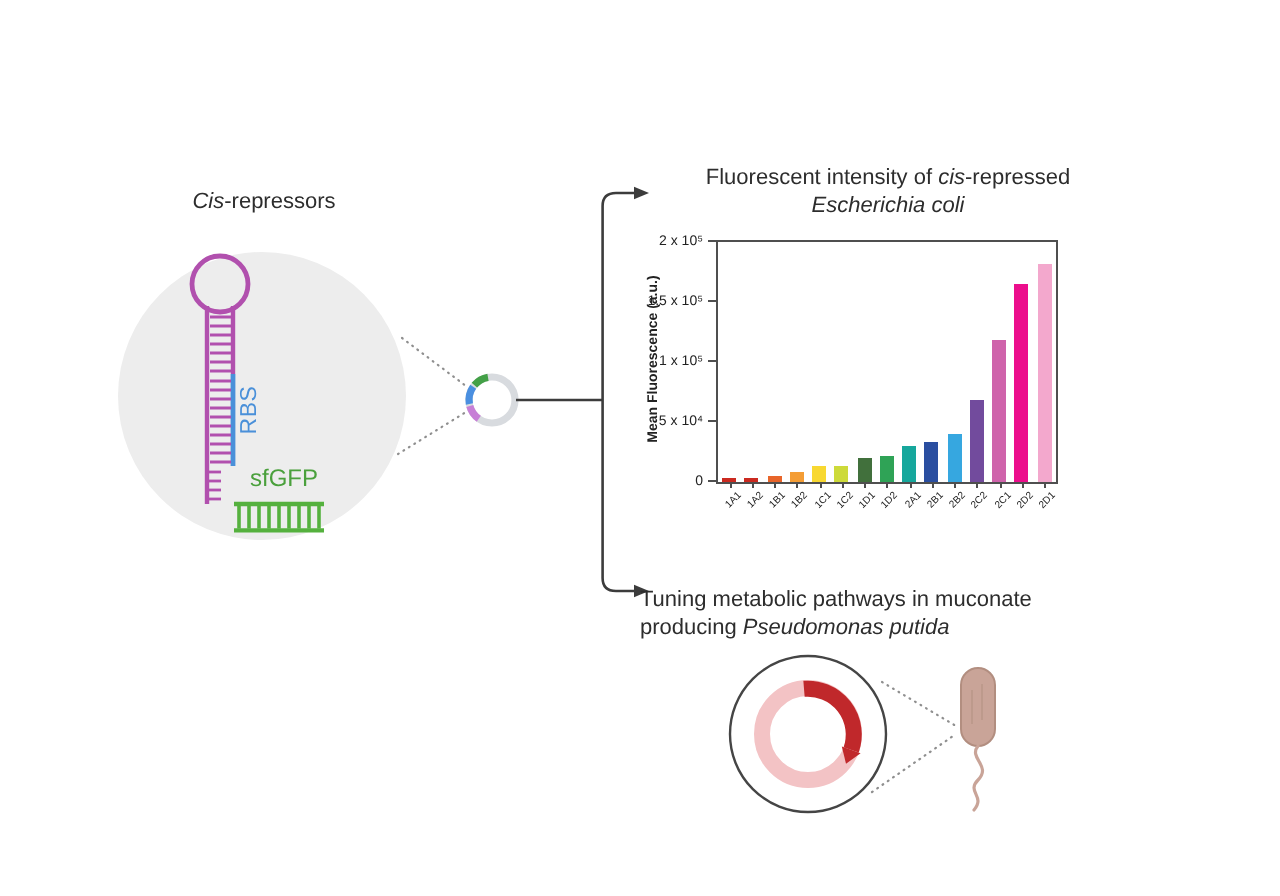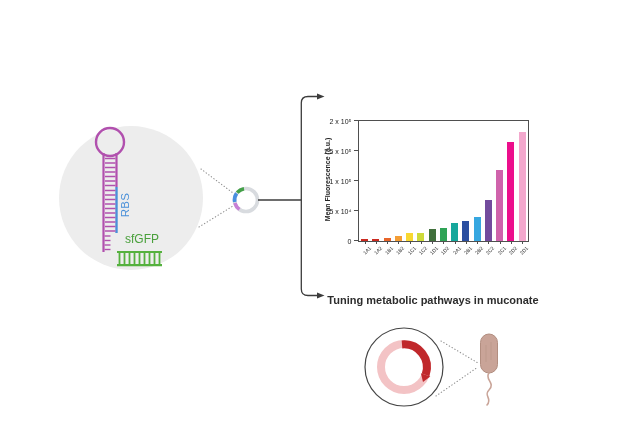--- a/index.html
+++ b/index.html
@@ -7,21 +7,21 @@
   .canvas{position:relative;width:640px;height:448px;background:#ffffff;overflow:hidden;}
   .art{position:absolute;left:0;top:0;z-index:1;}
   .txt{position:absolute;z-index:2;color:#2d2d2d;}
   .cis-title{left:62px;top:95px;width:140px;text-align:center;font-size:11px;}
   .rbs-label{left:111px;top:199px;width:28px;text-align:center;transform:rotate(-90deg);
              font-size:11.5px;color:#4a90d9;letter-spacing:0.3px;}
   .sfgfp-label{left:122px;top:232px;width:40px;text-align:center;font-size:12px;color:#4aa03c;}
   .chart-title{left:332px;top:82px;width:224px;text-align:center;font-size:11px;line-height:14px;}
   .y-axis-label{left:267px;top:176px;width:120px;text-align:center;transform:rotate(-90deg);
                 font-size:7px;font-weight:bold;color:#222;}
-  .bottom-title{left:320px;top:293px;width:226px;text-align:center;font-size:11px;line-height:14px;font-weight:bold;}
+  .bottom-title{left:320px;top:293px;width:226px;font-size:11px;line-height:14px;}
   .chart-plot{position:absolute;left:357.5px;top:119.5px;width:169px;height:120px;
               border:1.5px solid #4f4f4f;background:#fff;z-index:2;box-sizing:content-box;}
   .bar{position:absolute;bottom:0;}
   .ylab{position:absolute;left:-7px;transform:translate(-100%,-50%);font-size:7px;
         white-space:nowrap;color:#222;}
   .ytick{position:absolute;left:-5px;width:4px;height:1px;background:#4f4f4f;}
   .xtick{position:absolute;top:120px;width:1px;height:3px;background:#4f4f4f;}
   .xlab{position:absolute;top:124px;font-size:5px;color:#222;white-space:nowrap;
         transform:translateX(-100%) rotate(-45deg);transform-origin:100% 0;}
   i{font-style:italic;}
@@ -117,24 +117,29 @@
     </g>
 
     <g>
       <rect x="480.5" y="334" width="17" height="39" rx="8.5" fill="#c9a498" stroke="#b28e80" stroke-width="1"></rect>
       <line x1="486" y1="345" x2="486" y2="362" stroke="#bd9a8c" stroke-width="1"></line>
       <line x1="491" y1="342" x2="491" y2="360" stroke="#bd9a8c" stroke-width="1"></line>
       <path d="M 489 373 C 484 379 496 383 489 390 C 483 396 493 398 487 405" fill="none" stroke="#c9a498" stroke-width="1.6" stroke-linecap="round"></path>
     </g>
   </svg>
 
+  <div class="txt cis-title"><i>Cis</i><span>-repressors</span></div>
 
   <div class="txt rbs-label">RBS</div>
   <div class="txt sfgfp-label">sfGFP</div>
 
+  <div class="txt chart-title">
+    <div><span>Fluorescent intensity of </span><i>cis</i><span>-repressed</span></div>
+    <div><i>Escherichia coli</i></div>
+  </div>
 
   <div class="txt y-axis-label">Mean Fluorescence (a.u.)</div>
 
   <div class="chart-plot">
       <div class="ylab" style="top: 120px;">0</div>
       <div class="ytick" style="top: 119.5px;"></div>
       <div class="ylab" style="top: 90px;">5 x 10⁴</div>
       <div class="ytick" style="top: 89.5px;"></div>
       <div class="ylab" style="top: 60px;">1 x 10⁵</div>
       <div class="ytick" style="top: 59.5px;"></div>
@@ -184,15 +189,16 @@
       <div class="bar" style="left: 148.967px; width: 7px; height: 99px; background: rgb(236, 14, 140);"></div>
       <div class="xtick" style="left: 152.467px;"></div>
       <div class="xlab" style="left: 155.467px;">2D2</div>
       <div class="bar" style="left: 160.233px; width: 7px; height: 108.6px; background: rgb(243, 168, 205);"></div>
       <div class="xtick" style="left: 163.733px;"></div>
       <div class="xlab" style="left: 166.733px;">2D1</div>
     </div>
 
   <div class="txt bottom-title">
     <div>Tuning metabolic pathways in muconate</div>
+    <div><span>producing </span><i>Pseudomonas putida</i></div>
   </div>
 
 </div>
 
 </body></html>

